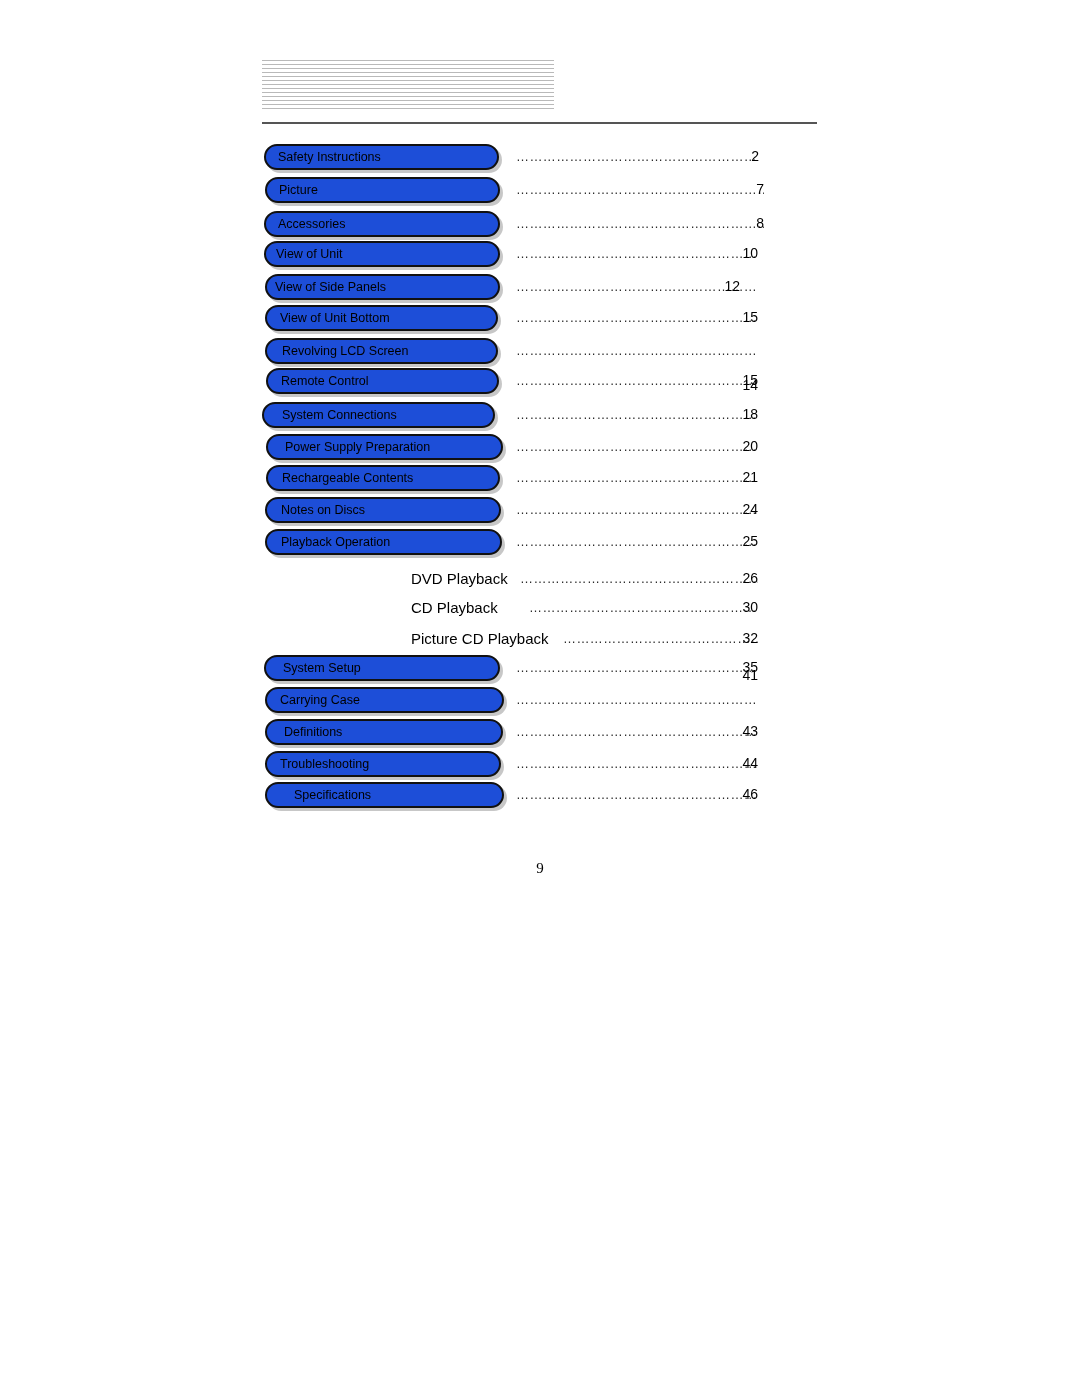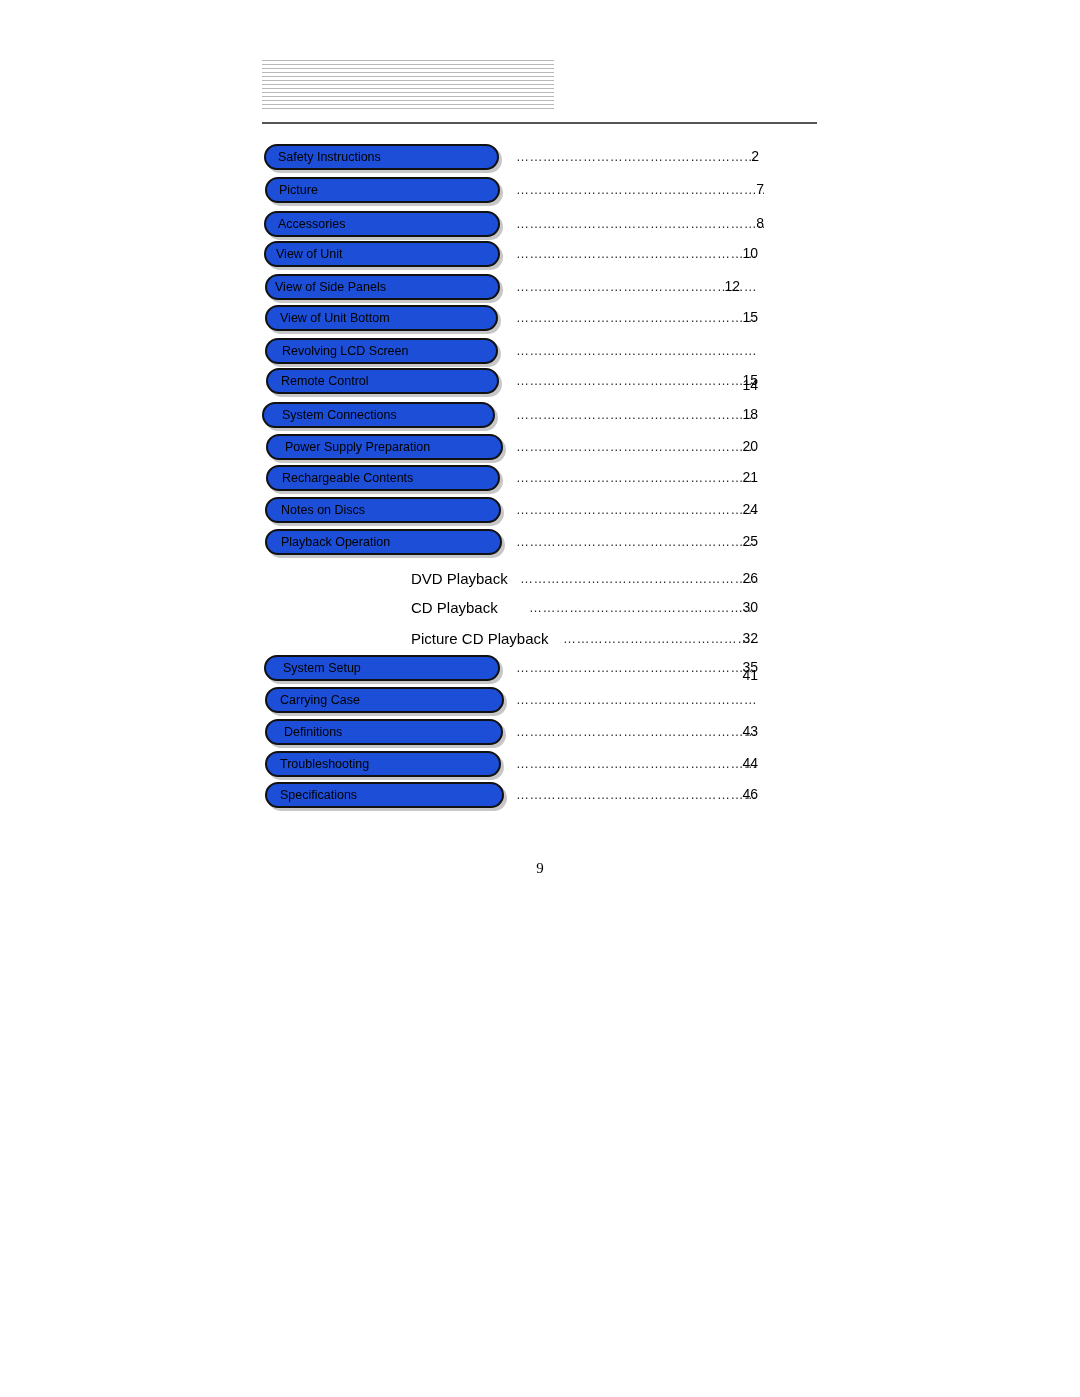--- a/index.html
+++ b/index.html
@@ -247,21 +247,21 @@
         <span class="entry-label" style="margin-left: 17px;">Definitions</span>
       </div>
       <div class="leader" style="left: 516px; top: 725px; width: 242px;">……………………………………………………………………………………………………………………………………………………………………………………………………………………</div>
       <div class="pagenum" style="left: 718px; top: 724px; width: 40px;">43</div>
       <div class="entry-box" style="left: 265px; top: 751px; width: 236px;">
         <span class="entry-label" style="margin-left: 13px;">Troubleshooting</span>
       </div>
       <div class="leader" style="left: 516px; top: 757px; width: 242px;">……………………………………………………………………………………………………………………………………………………………………………………………………………………</div>
       <div class="pagenum" style="left: 718px; top: 756px; width: 40px;">44</div>
       <div class="entry-box" style="left: 265px; top: 782px; width: 239px;">
-        <span class="entry-label" style="margin-left: 13px;">Specifications</span>
+        <span class="entry-label" style="margin-left: 27px;">Specifications</span>
       </div>
       <div class="leader" style="left: 516px; top: 788px; width: 242px;">……………………………………………………………………………………………………………………………………………………………………………………………………………………</div>
       <div class="pagenum" style="left: 718px; top: 787px; width: 40px;">46</div>
     </div>
 
   <div id="folio">9</div>
 
 </div>
 
 </body></html>

